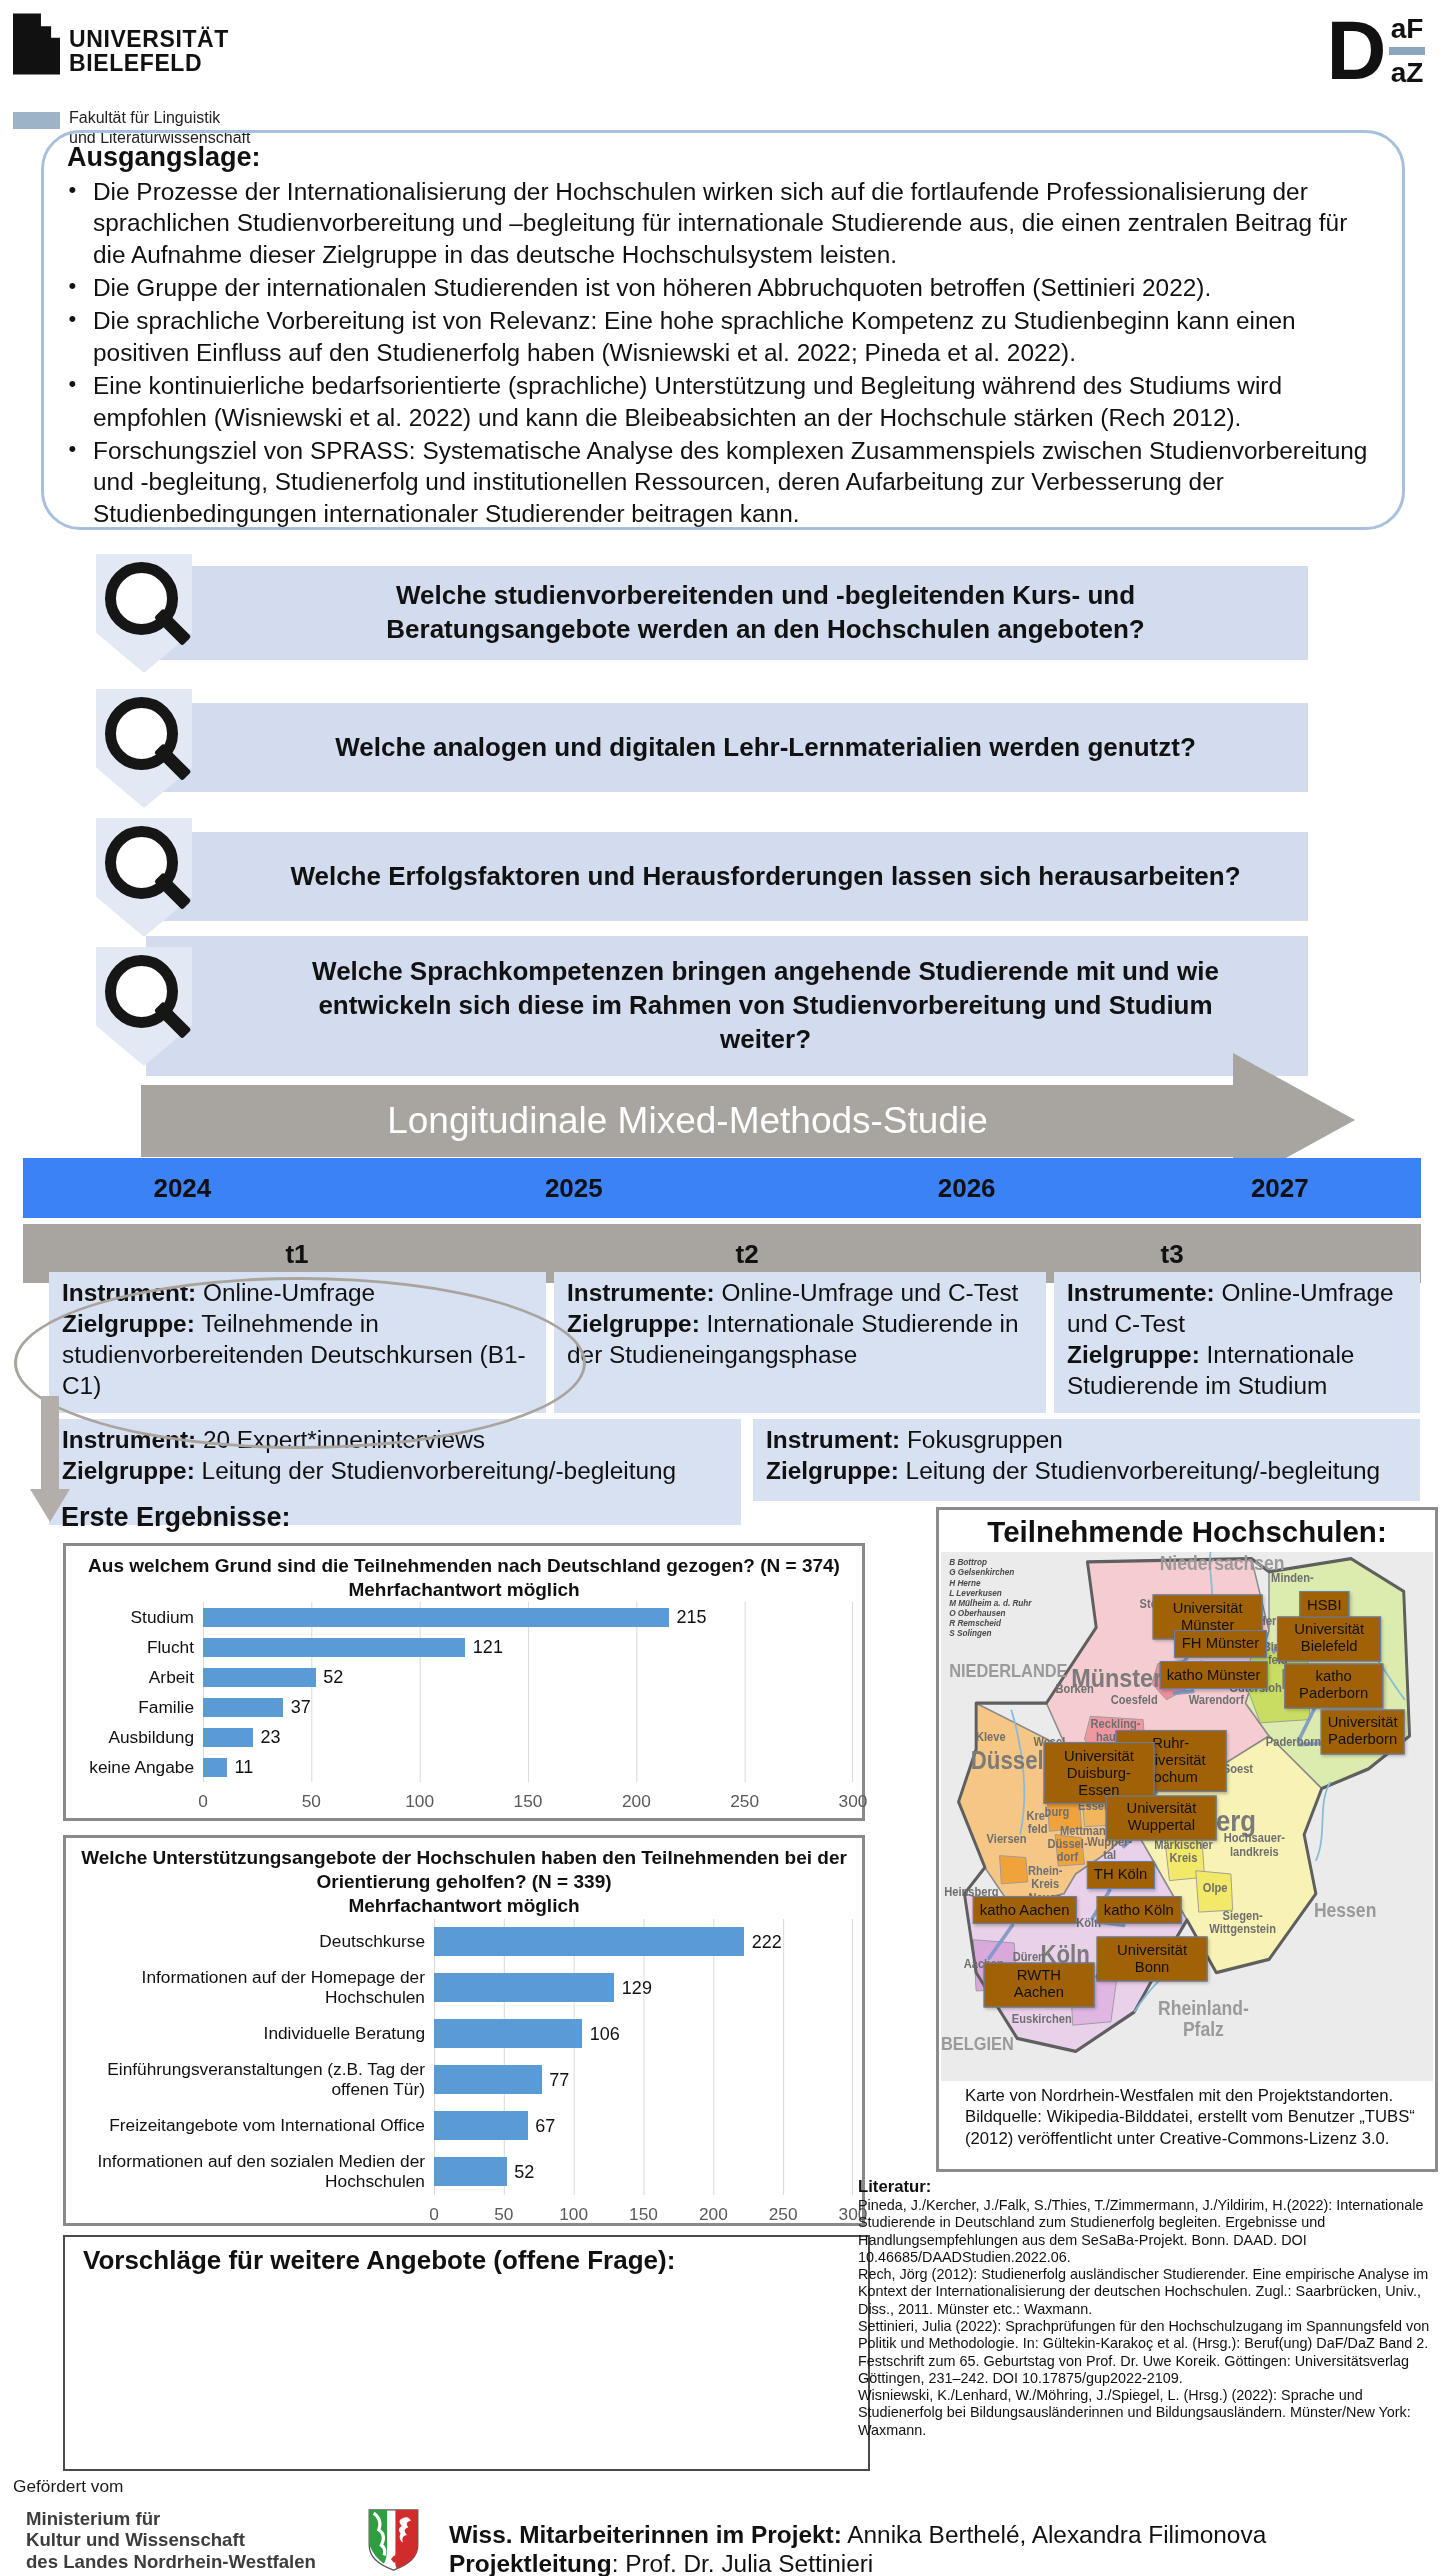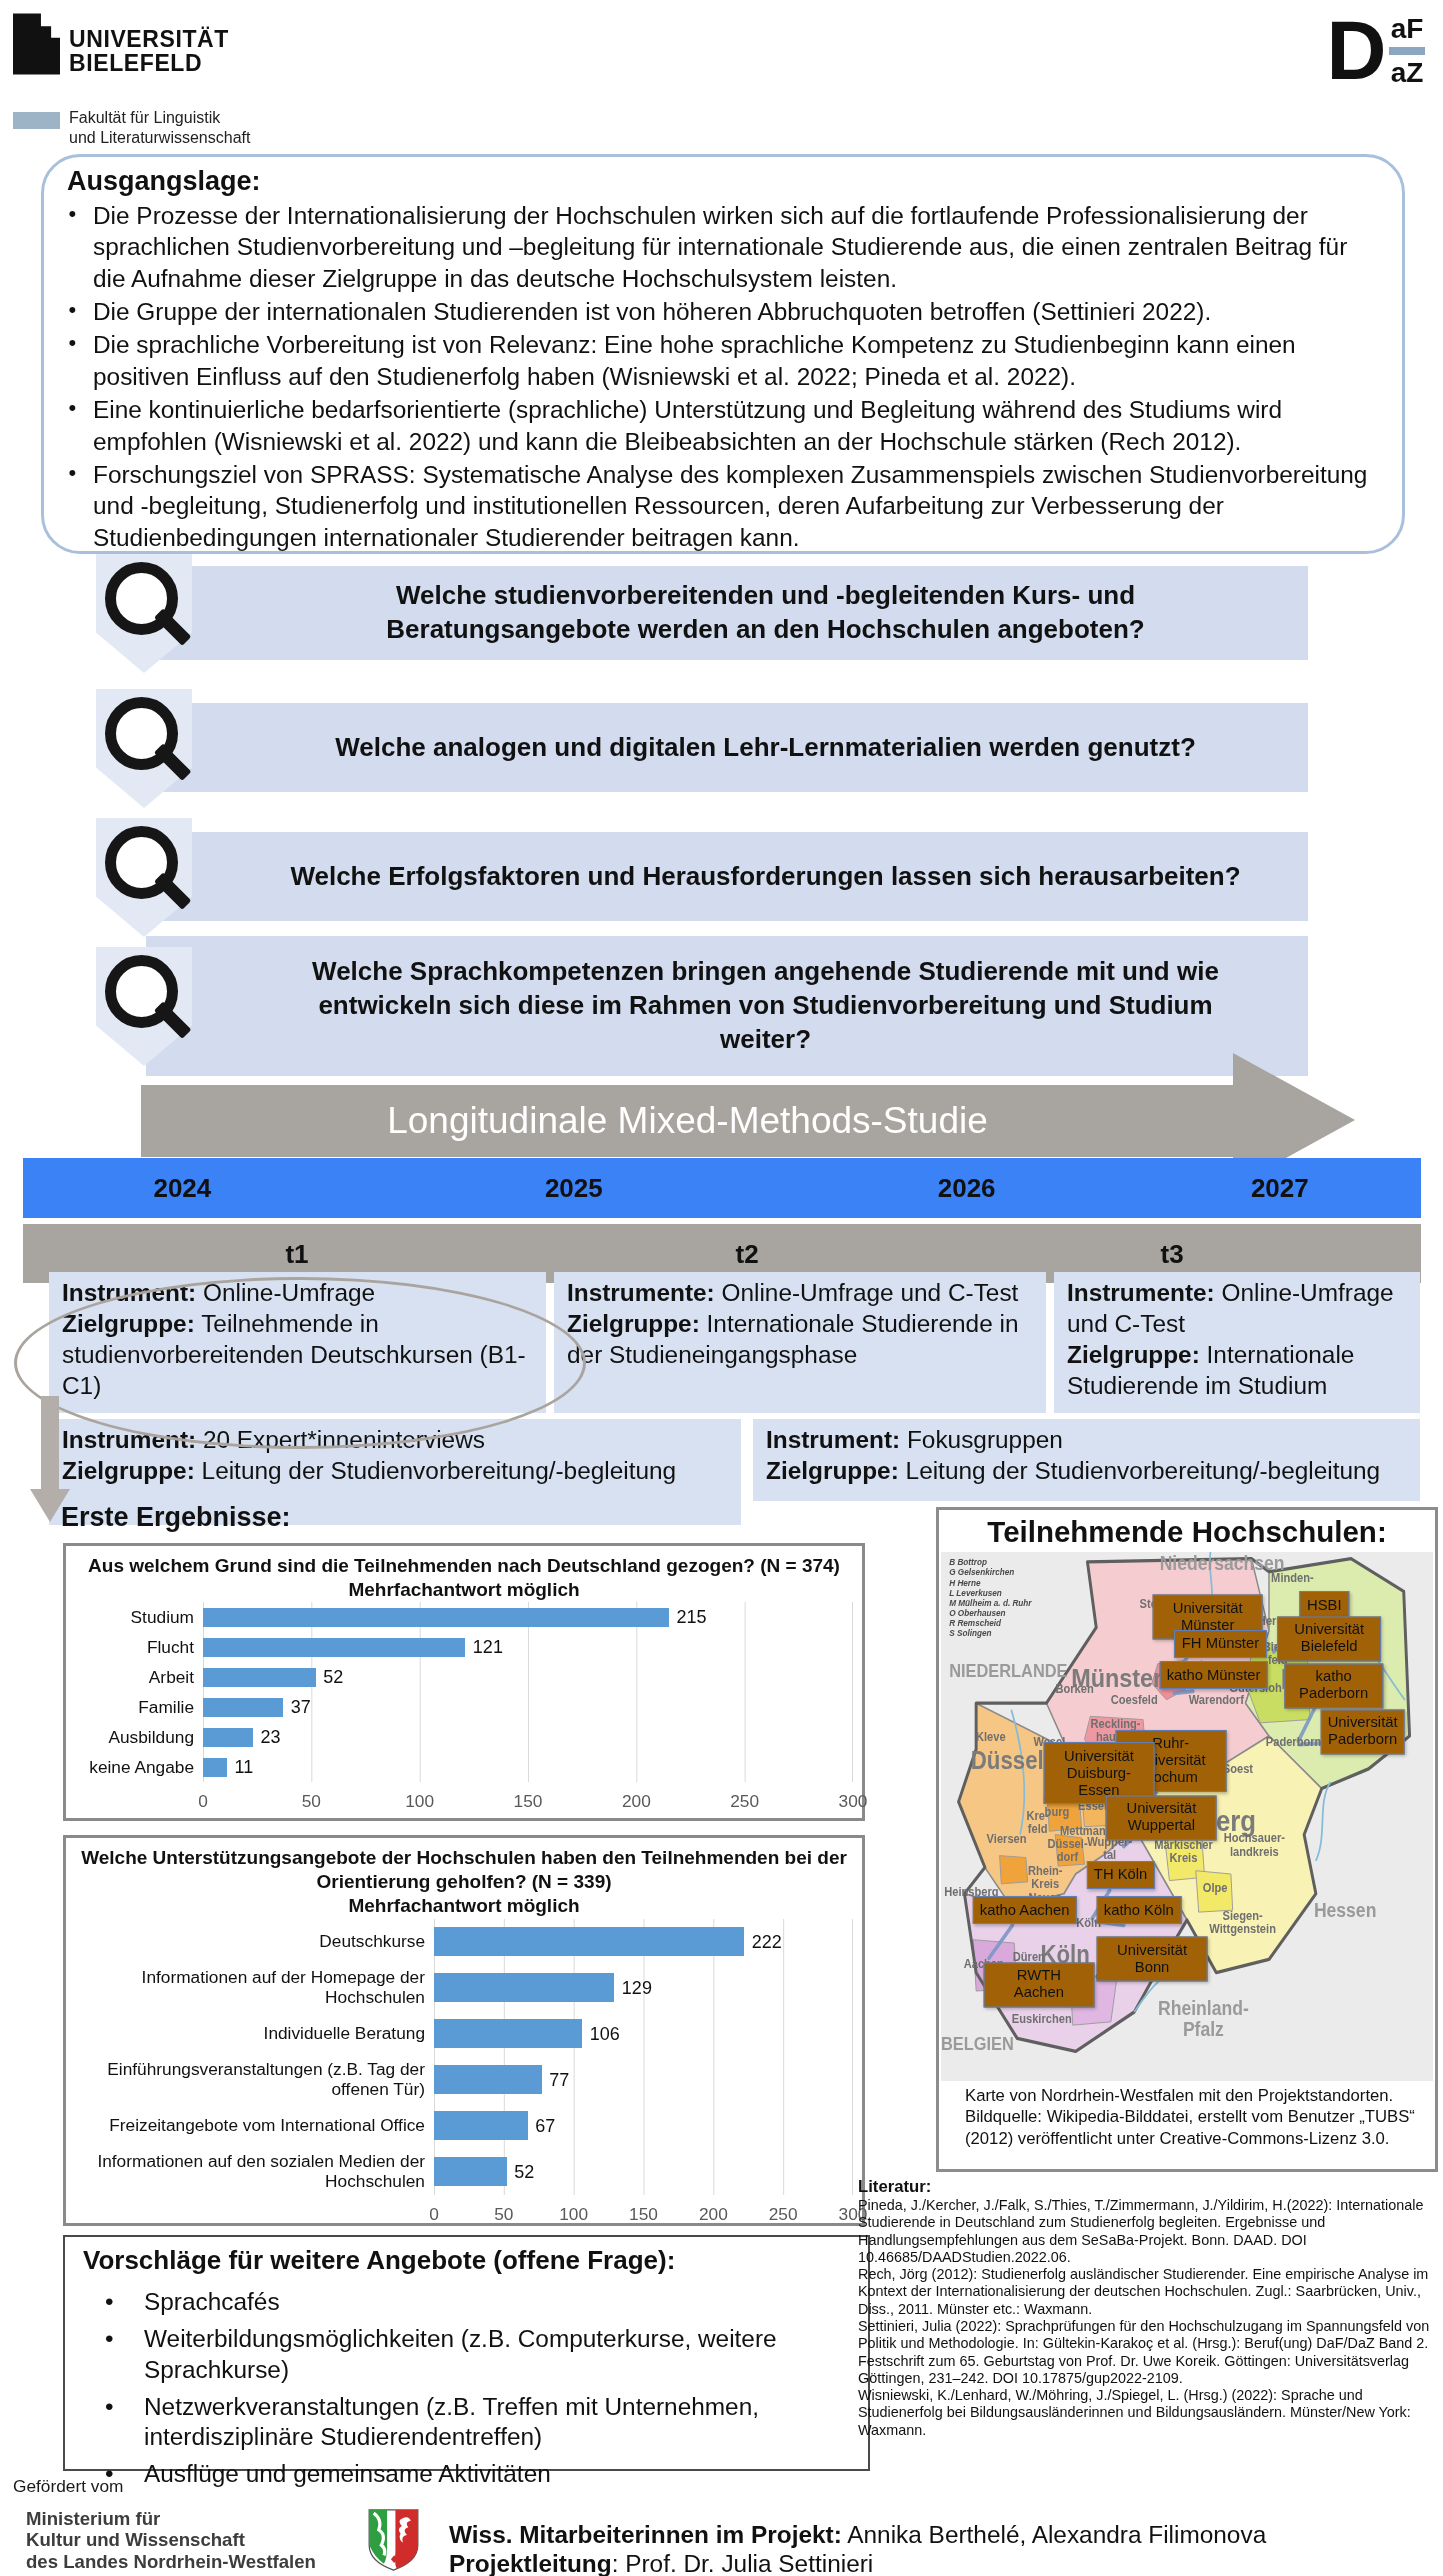--- a/index.html
+++ b/index.html
@@ -16,21 +16,21 @@
   .ub-sub{font-size:16px;line-height:1.25;color:#222;}
   .title-wrap{position:absolute;left:334px;top:18px;width:924px;text-align:center;font-weight:bold;font-size:42px;line-height:1.25;}
   .title-it{font-style:italic;}
   .daf{position:absolute;right:19px;top:15.4px;display:flex;align-items:center;}
   .daf-d{font-size:83px;font-weight:bold;line-height:0.85;}
   .daf-col{display:flex;flex-direction:column;align-items:center;margin-left:2.6px;}
   .daf-col span{font-size:28px;font-weight:bold;line-height:1;}
   .daf-bar{width:36px;height:7.7px;background:#8ca6c0;margin:3.9px 0;}
 
   
-  .ausg{position:absolute;left:41px;top:154px;width:1364px;height:400px;border:3.9px solid #a9c0dc;border-radius:39px;box-sizing:border-box;padding:9px 23px 16px 23px;}
+  .ausg{position:absolute;left:41px;top:130px;width:1364px;height:400px;border:3.9px solid #a9c0dc;border-radius:39px;box-sizing:border-box;padding:9px 23px 16px 23px;}
   .ausg h2{margin:0 0 2.6px 0;font-size:27px;}
   .ausg ul{margin:0;padding:0 0 0 26px;list-style:none;}
   .ausg li{position:relative;font-size:24.4px;line-height:1.3;margin-bottom:1.3px;}
   .ausg li::before{content:"\2022";position:absolute;left:-24.4px;top:0;font-size:22px;}
 
   
   .q-band{position:absolute;left:146px;width:1162px;background:#d3dcee;display:flex;align-items:center;justify-content:center;text-align:center;font-weight:bold;font-size:26px;line-height:1.3;padding:0 58px 0 135px;box-sizing:border-box;}
   .mag{position:absolute;width:103px;height:119px;}
   .mag-chev{position:absolute;left:0;top:0;width:96px;height:119px;background:#e2e8f4;clip-path:polygon(0 0,100% 0,100% 66%,50% 100%,0 66%);}
   .mag-circle{position:absolute;left:9px;top:7.7px;width:51px;height:51px;border:11px solid #161616;border-radius:50%;background:#fff;}
@@ -452,26 +452,20 @@
           <div class="map-label" style="left:40.2%;top:67.8%;">katho Köln</div>
           <div class="map-label" style="left:42.9%;top:77%;">Universität Bonn</div>
           <div class="map-label" style="left:19.9%;top:81.9%;">RWTH Aachen</div>
         </div>
     </div>
     <div class="map-caption">Karte von Nordrhein-Westfalen mit den Projektstandorten. Bildquelle: Wikipedia-Bilddatei, erstellt vom Benutzer „TUBS“ (2012) veröffentlicht unter Creative-Commons-Lizenz 3.0.</div>
   </div>
 
   <div class="vors">
     <h3>Vorschläge für weitere Angebote (offene Frage):</h3>
-    <ul id="vorsList">
-        <li>Sprachcafés</li>
-        <li>Weiterbildungsmöglichkeiten (z.B. Computerkurse, weitere Sprachkurse)</li>
-        <li>Netzwerkveranstaltungen (z.B. Treffen mit Unternehmen, interdisziplinäre Studierendentreffen)</li>
-        <li>Ausflüge und gemeinsame Aktivitäten</li>
-      </ul>
   </div>
 
   <div class="lit">
     <h3>Literatur:</h3>
     <div id="litRefs">
         <p>Pineda, J./Kercher, J./Falk, S./Thies, T./Zimmermann, J./Yildirim, H.(2022): Internationale Studierende in Deutschland zum Studienerfolg begleiten. Ergebnisse und Handlungsempfehlungen aus dem SeSaBa-Projekt. Bonn. DAAD. DOI 10.46685/DAADStudien.2022.06.</p>
         <p>Rech, Jörg (2012): Studienerfolg ausländischer Studierender. Eine empirische Analyse im Kontext der Internationalisierung der deutschen Hochschulen. Zugl.: Saarbrücken, Univ., Diss., 2011. Münster etc.: Waxmann.</p>
         <p>Settinieri, Julia (2022): Sprachprüfungen für den Hochschulzugang im Spannungsfeld von Politik und Methodologie. In: Gültekin-Karakoç et al. (Hrsg.): Beruf(ung) DaF/DaZ Band 2. Festschrift zum 65. Geburtstag von Prof. Dr. Uwe Koreik. Göttingen: Universitätsverlag Göttingen, 231–242. DOI 10.17875/gup2022-2109.</p>
         <p>Wisniewski, K./Lenhard, W./Möhring, J./Spiegel, L. (Hrsg.) (2022): Sprache und Studienerfolg bei Bildungsausländerinnen und Bildungsausländern. Münster/New York: Waxmann.</p>
       </div>

